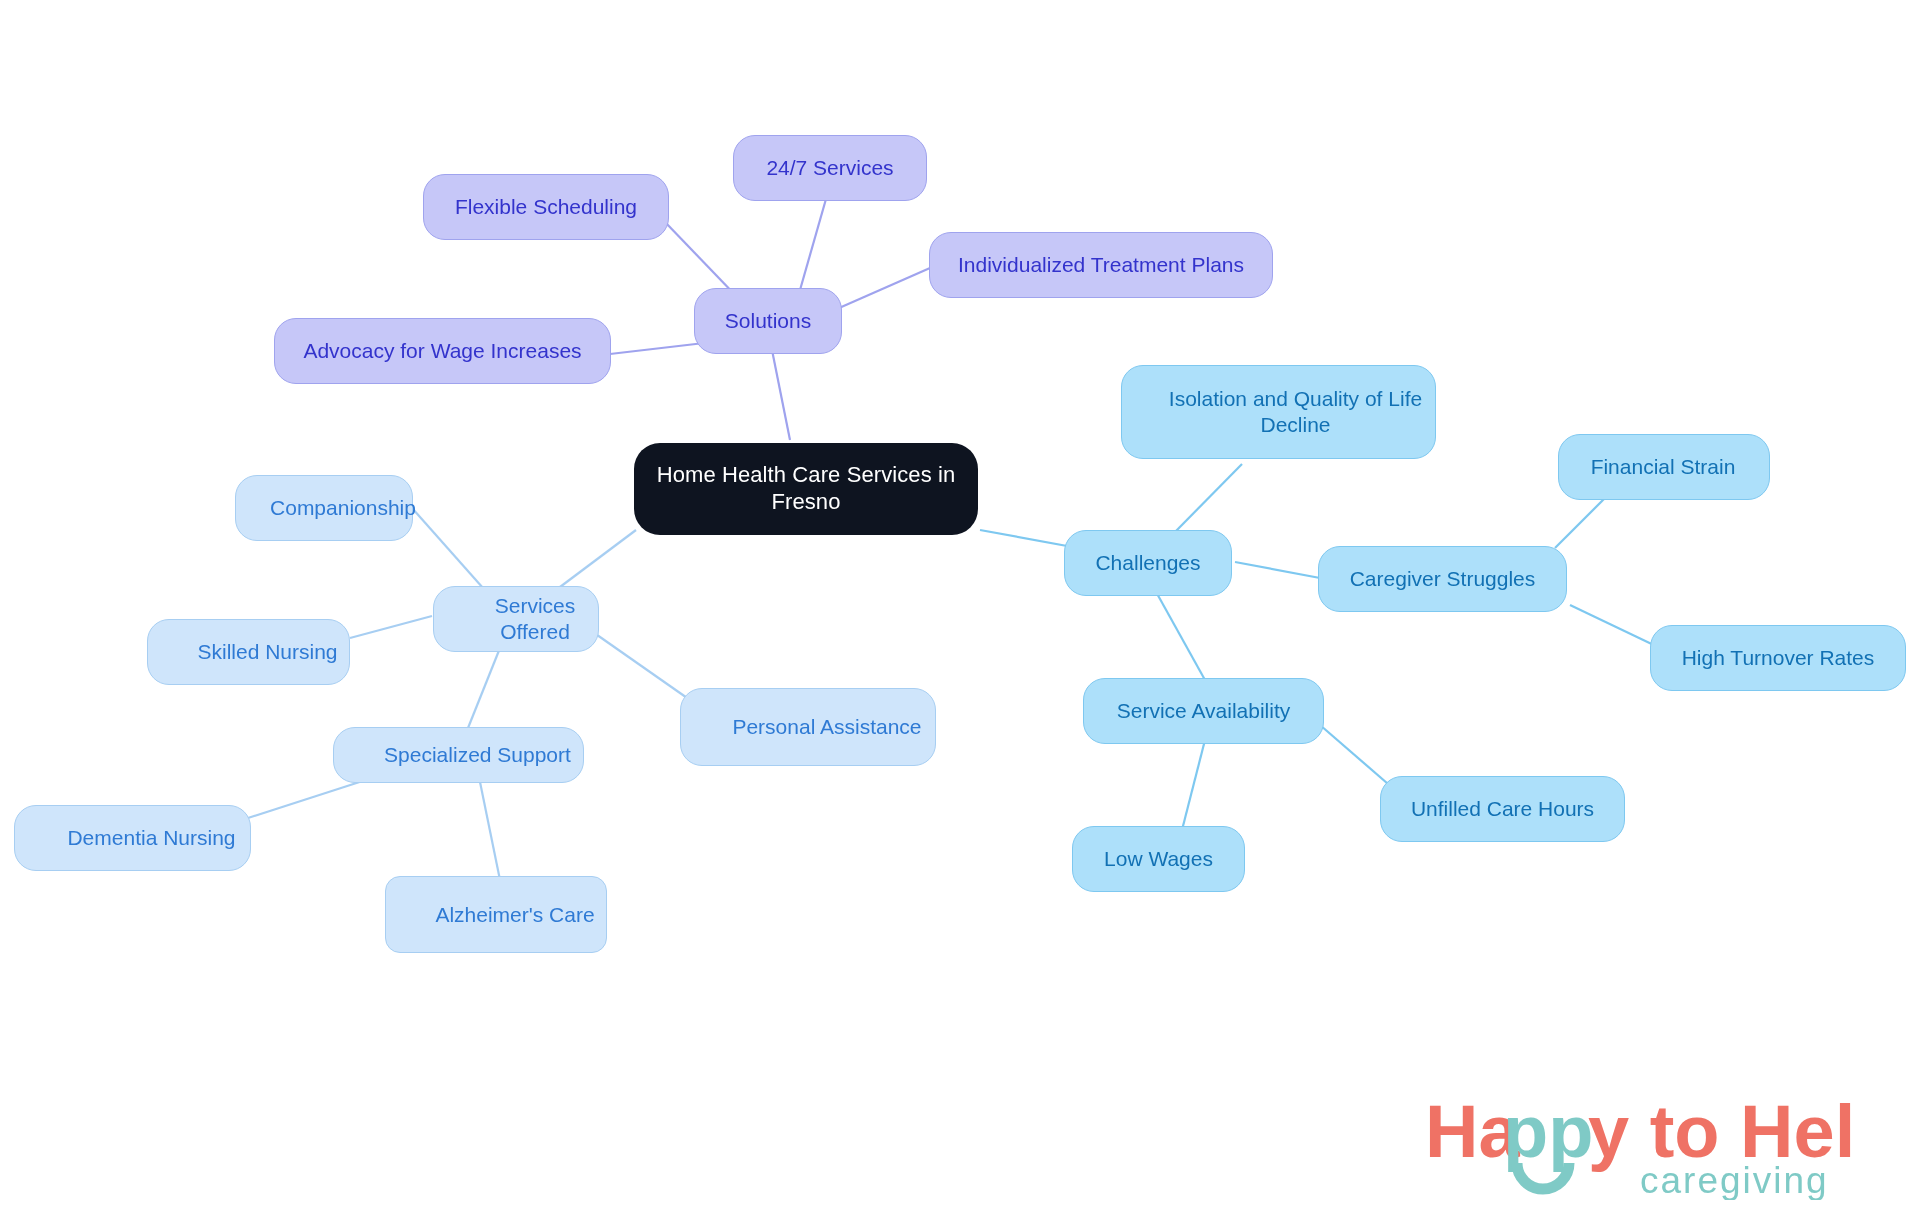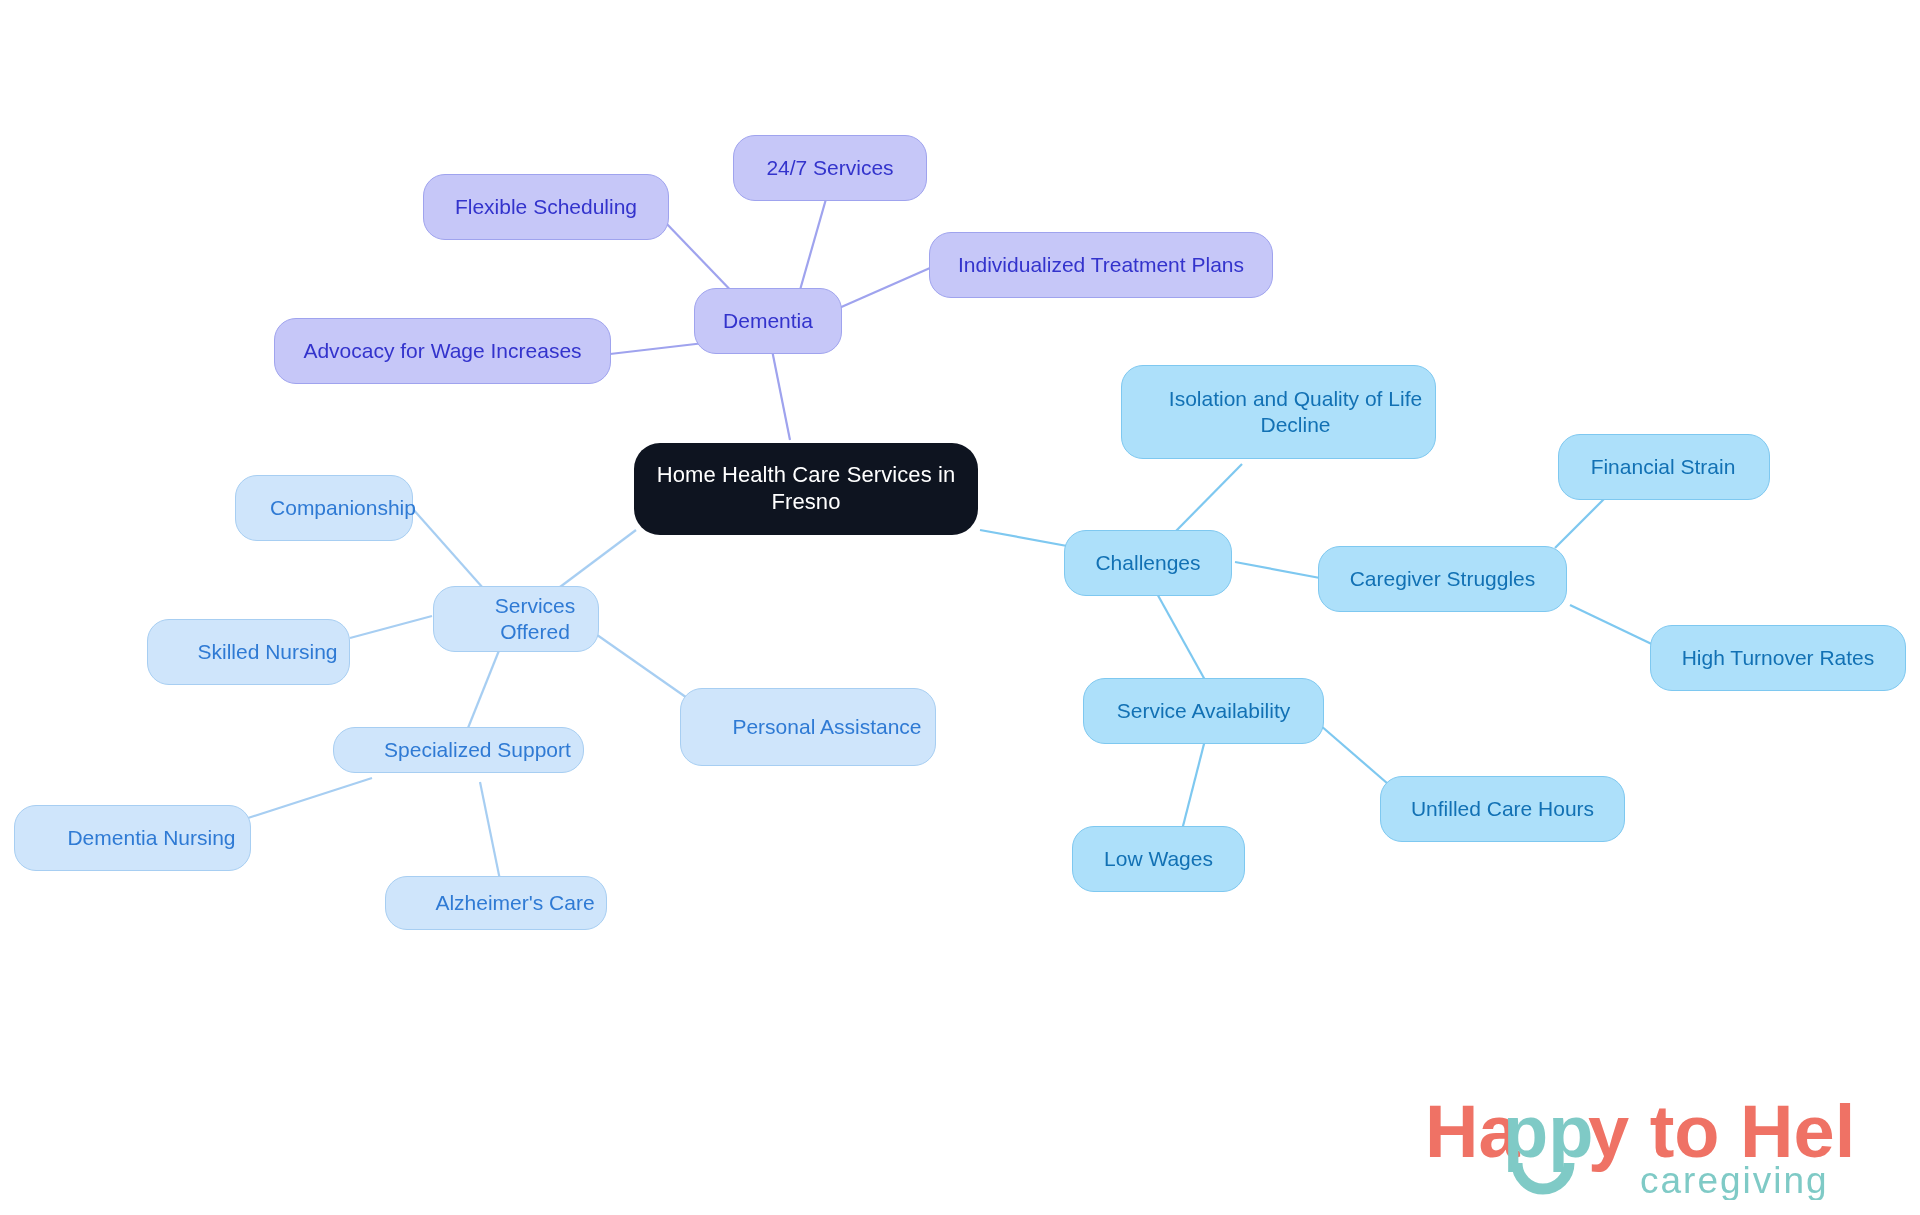--- a/index.html
+++ b/index.html
@@ -105,33 +105,33 @@
     <path d="M 1555 548 L 1605 498" stroke="#7ec8f0" stroke-width="2.2" fill="none"></path>
     <path d="M 1570 605 L 1660 648" stroke="#7ec8f0" stroke-width="2.2" fill="none"></path>
 
     <path d="M 1205 740 L 1182 830" stroke="#7ec8f0" stroke-width="2.2" fill="none"></path>
     <path d="M 1320 725 L 1395 790" stroke="#7ec8f0" stroke-width="2.2" fill="none"></path>
   </svg>
 
   <div class="node root" style="left:634px; top:443px; width:344px; height:92px;">Home Health Care Services in
 Fresno</div>
 
-  <div class="node solutions" style="left:694px; top:288px; width:148px; height:66px;">Dementia</div>
+  <div class="node solutions" style="left:694px; top:288px; width:148px; height:66px;">Solutions</div>
   <div class="node solutions" style="left:733px; top:135px; width:194px; height:66px;">24/7 Services</div>
   <div class="node solutions" style="left:423px; top:174px; width:246px; height:66px;">Flexible Scheduling</div>
   <div class="node solutions" style="left:929px; top:232px; width:344px; height:66px;">Individualized Treatment Plans</div>
   <div class="node solutions" style="left:274px; top:318px; width:337px; height:66px;">Advocacy for Wage Increases</div>
 
   <div class="node services" style="left:433px; top:586px; width:166px; height:66px;">Services Offered</div>
   <div class="node services" style="left:235px; top:475px; width:178px; height:66px;">Companionship</div>
   <div class="node services" style="left:147px; top:619px; width:203px; height:66px;">Skilled Nursing</div>
   <div class="node services" style="left:680px; top:688px; width:256px; height:78px;">Personal Assistance</div>
-  <div class="node services" style="left:333px; top:727px; width:251px; height:46px;border-radius:22px;">Specialized Support</div>
+  <div class="node services" style="left:333px; top:727px; width:251px; height:56px;border-radius:22px;">Specialized Support</div>
   <div class="node services" style="left:14px; top:805px; width:237px; height:66px;">Dementia Nursing</div>
-  <div class="node services" style="left:385px; top:876px; width:222px; height:54px;">Alzheimer's Care</div>
+  <div class="node services" style="left:385px; top:876px; width:222px; height:77px;border-radius:15px;">Alzheimer's Care</div>
 
   <div class="node challenges" style="left:1064px; top:530px; width:168px; height:66px;">Challenges</div>
   <div class="node challenges" style="left:1121px; top:365px; width:315px; height:94px;padding-left:44px;">Isolation and Quality of Life
 Decline</div>
   <div class="node challenges" style="left:1318px; top:546px; width:249px; height:66px;">Caregiver Struggles</div>
   <div class="node challenges" style="left:1558px; top:434px; width:212px; height:66px;padding-left:8px;">Financial Strain</div>
   <div class="node challenges" style="left:1650px; top:625px; width:256px; height:66px;">High Turnover Rates</div>
   <div class="node challenges" style="left:1083px; top:678px; width:241px; height:66px;">Service Availability</div>
   <div class="node challenges" style="left:1072px; top:826px; width:173px; height:66px;">Low Wages</div>
   <div class="node challenges" style="left:1380px; top:776px; width:245px; height:66px;">Unfilled Care Hours</div>

